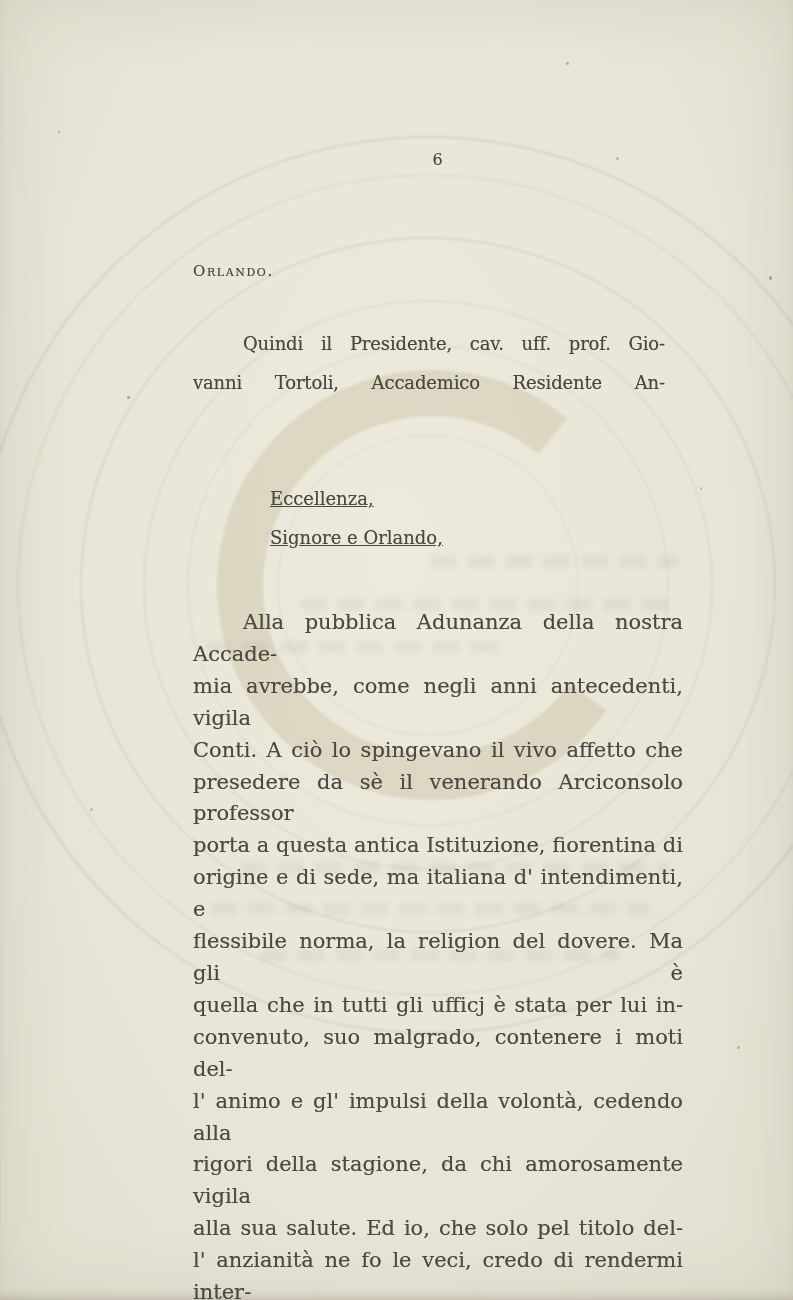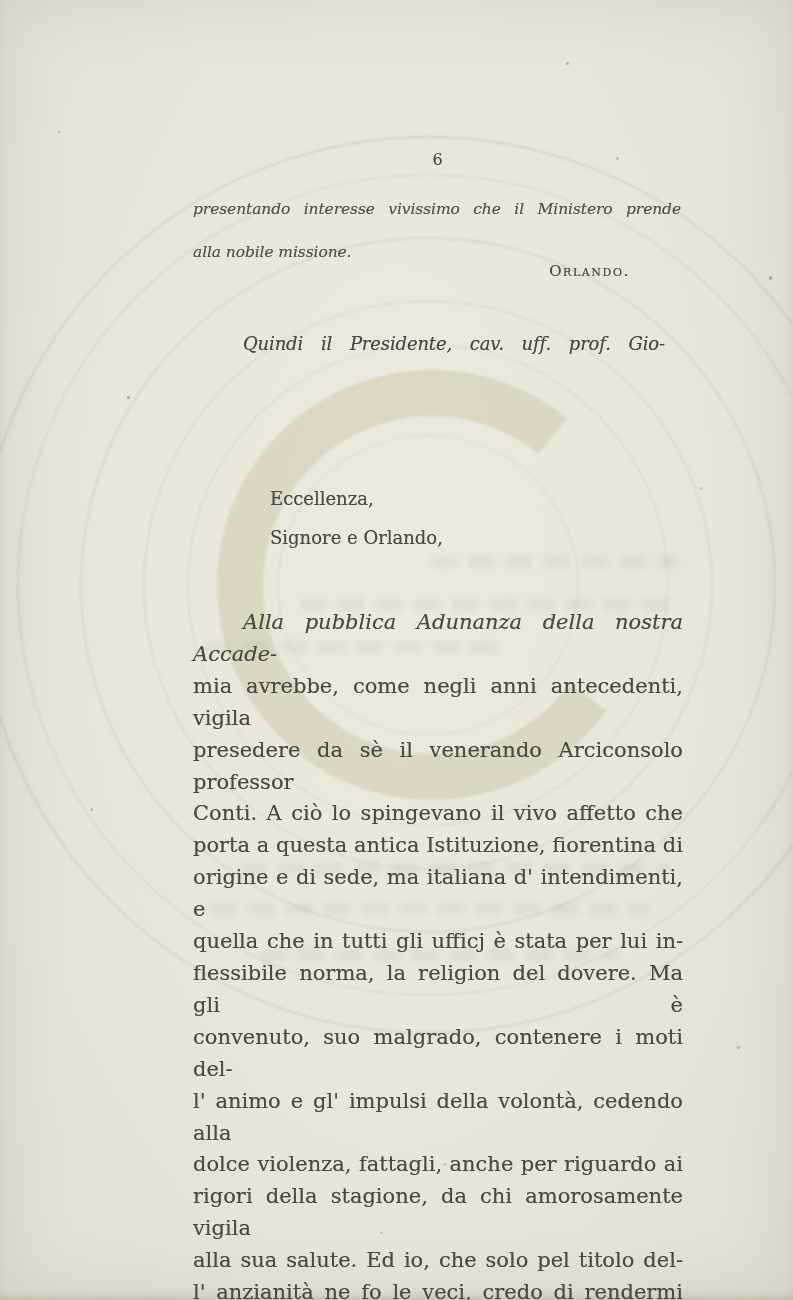--- a/index.html
+++ b/index.html
@@ -25,37 +25,37 @@
     position:absolute;top:150px;left:193px;width:490px;
     text-align:center;font-size:16px;letter-spacing:1px;
   }
   .txt{text-shadow:0 0 0.6px rgba(77,74,66,0.55);}
   .closing{
     position:absolute;top:188px;left:193px;width:488px;
     font-style:italic;font-size:15.5px;line-height:43px;letter-spacing:-0.1px;color:#54514a;
   }
   .signature{
     position:absolute;top:262px;left:193px;width:437px;
-    text-align:right;font-variant:small-caps;font-size:15px;letter-spacing:1.6px;color:#4a473f;
+    font-variant:small-caps;font-size:15px;letter-spacing:1.6px;color:#4a473f;
   }
   .intro{
     position:absolute;top:325px;left:193px;width:472px;
     font-size:18px;line-height:38.5px;letter-spacing:-0.15px;color:#48463f;
   }
   .salutation{
     position:absolute;top:480px;left:270px;width:420px;
-    font-size:18px;line-height:38.5px;color:#4b4941;
+    font-size:18px;line-height:38.5px;color:#4b4941;text-decoration:underline;
   }
   .bodypar{
     position:absolute;top:607px;left:193px;width:490px;
     font-size:21px;line-height:31.9px;color:#4b4941;
   }
   .jline{text-align:justify;text-align-last:justify;white-space:normal;}
   .lline{text-align:left;}
-  .ind50{text-indent:50px;font-style:italic;}
+  .ind50{text-indent:50px;}
 </style>
 </head>
 <body>
 
 <div class="page">
 
   <svg class="stamp" width="793" height="1300" viewBox="0 0 793 1300">
     <g fill="none">
       <circle cx="428" cy="585" r="448" stroke="rgba(110,105,88,0.20)" stroke-width="1.4"></circle>
       <circle cx="428" cy="585" r="410" stroke="rgba(110,105,88,0.15)" stroke-width="1.2"></circle>
@@ -80,46 +80,42 @@
   <div class="speck" style="left:769px;top:276px;width:3px;height:4px;background:rgba(110,100,80,0.5);"></div>
   <div class="speck" style="left:58px;top:131px;width:2px;height:2px;background:rgba(110,100,80,0.5);"></div>
   <div class="speck" style="left:700px;top:487px;width:2px;height:3px;background:rgba(120,105,80,0.4);"></div>
   <div class="speck" style="left:90px;top:808px;width:3px;height:3px;background:rgba(120,105,80,0.35);"></div>
   <div class="speck" style="left:737px;top:1046px;width:3px;height:3px;background:rgba(120,105,80,0.4);"></div>
   <div class="speck" style="left:380px;top:1232px;width:3px;height:2px;background:rgba(120,105,80,0.35);"></div>
   <div class="speck" style="left:443px;top:1163px;width:4px;height:3px;background:rgba(150,120,85,0.3);"></div>
 
   <div class="pagenum txt">6</div>
 
-  <div class="closing">
-    <div class="jline txt">presentando interesse vivissimo che il Ministero prende</div>
-    <div class="lline txt">alla nobile missione.</div>
-  </div>
 
   <div class="signature txt">Orlando.</div>
 
   <div class="intro">
     <div class="jline ind50 txt">Quindi il Presidente, cav. uff. prof. Gio-</div>
+    <div class="jline txt">vanni Tortoli, Accademico Residente An-</div>
   </div>
 
   <div class="salutation">
     <div class="lline txt">Eccellenza,</div>
     <div class="lline txt">Signore e Orlando,</div>
   </div>
 
   <div class="bodypar">
     <div class="jline ind50 txt">Alla pubblica Adunanza della nostra Accade-</div>
     <div class="jline txt">mia avrebbe, come negli anni antecedenti, vigila</div>
+    <div class="jline txt">Conti. A ciò lo spingevano il vivo affetto che</div>
     <div class="jline txt">presedere da sè il venerando Arciconsolo professor</div>
-    <div class="jline txt">Conti. A ciò lo spingevano il vivo affetto che</div>
     <div class="jline txt">porta a questa antica Istituzione, fiorentina di</div>
     <div class="jline txt">origine e di sede, ma italiana d' intendimenti, e</div>
+    <div class="jline txt">flessibile norma, la religion del dovere. Ma gli è</div>
     <div class="jline txt">quella che in tutti gli ufficj è stata per lui in-</div>
-    <div class="jline txt">flessibile norma, la religion del dovere. Ma gli è</div>
     <div class="jline txt">convenuto, suo malgrado, contenere i moti del-</div>
     <div class="jline txt">l' animo e gl' impulsi della volontà, cedendo alla</div>
-    <div class="jline txt">dolce violenza, fattagli, anche per riguardo ai</div>
     <div class="jline txt">rigori della stagione, da chi amorosamente vigila</div>
     <div class="jline txt">alla sua salute. Ed io, che solo pel titolo del-</div>
     <div class="jline txt">l' anzianità ne fo le veci, credo di rendermi inter-</div>
   </div>
 
 </div>
 
 </body></html>

